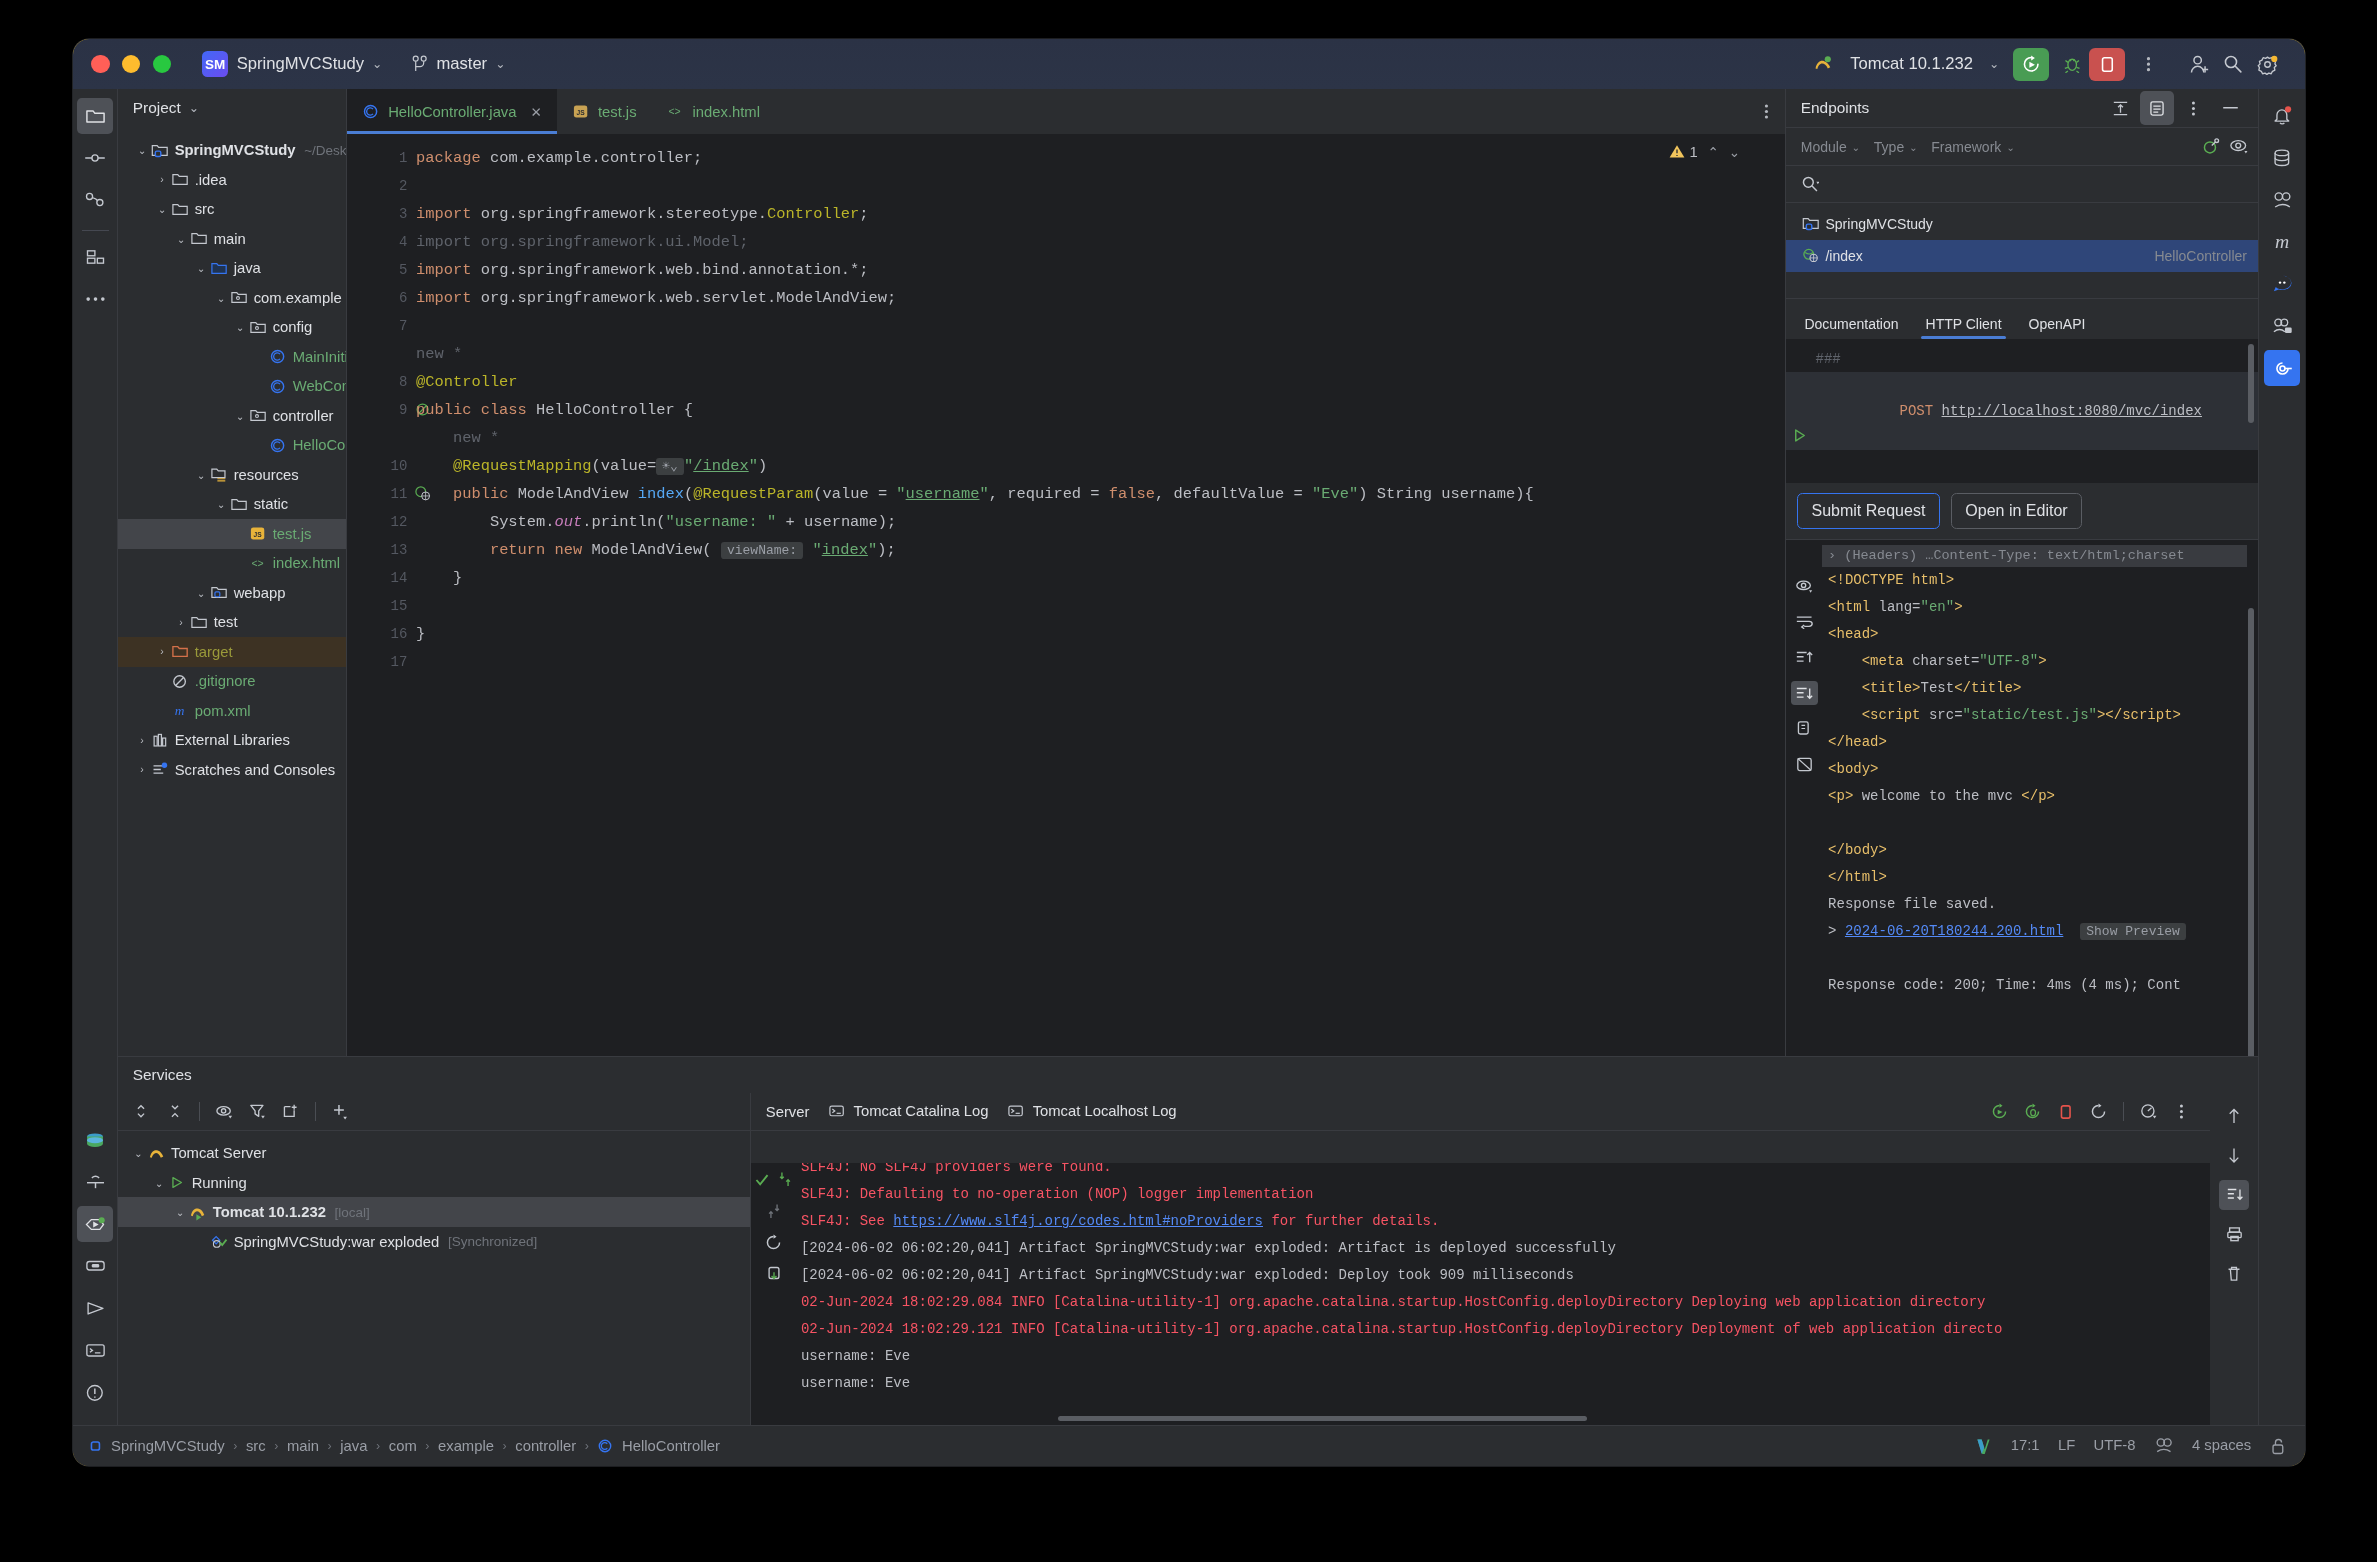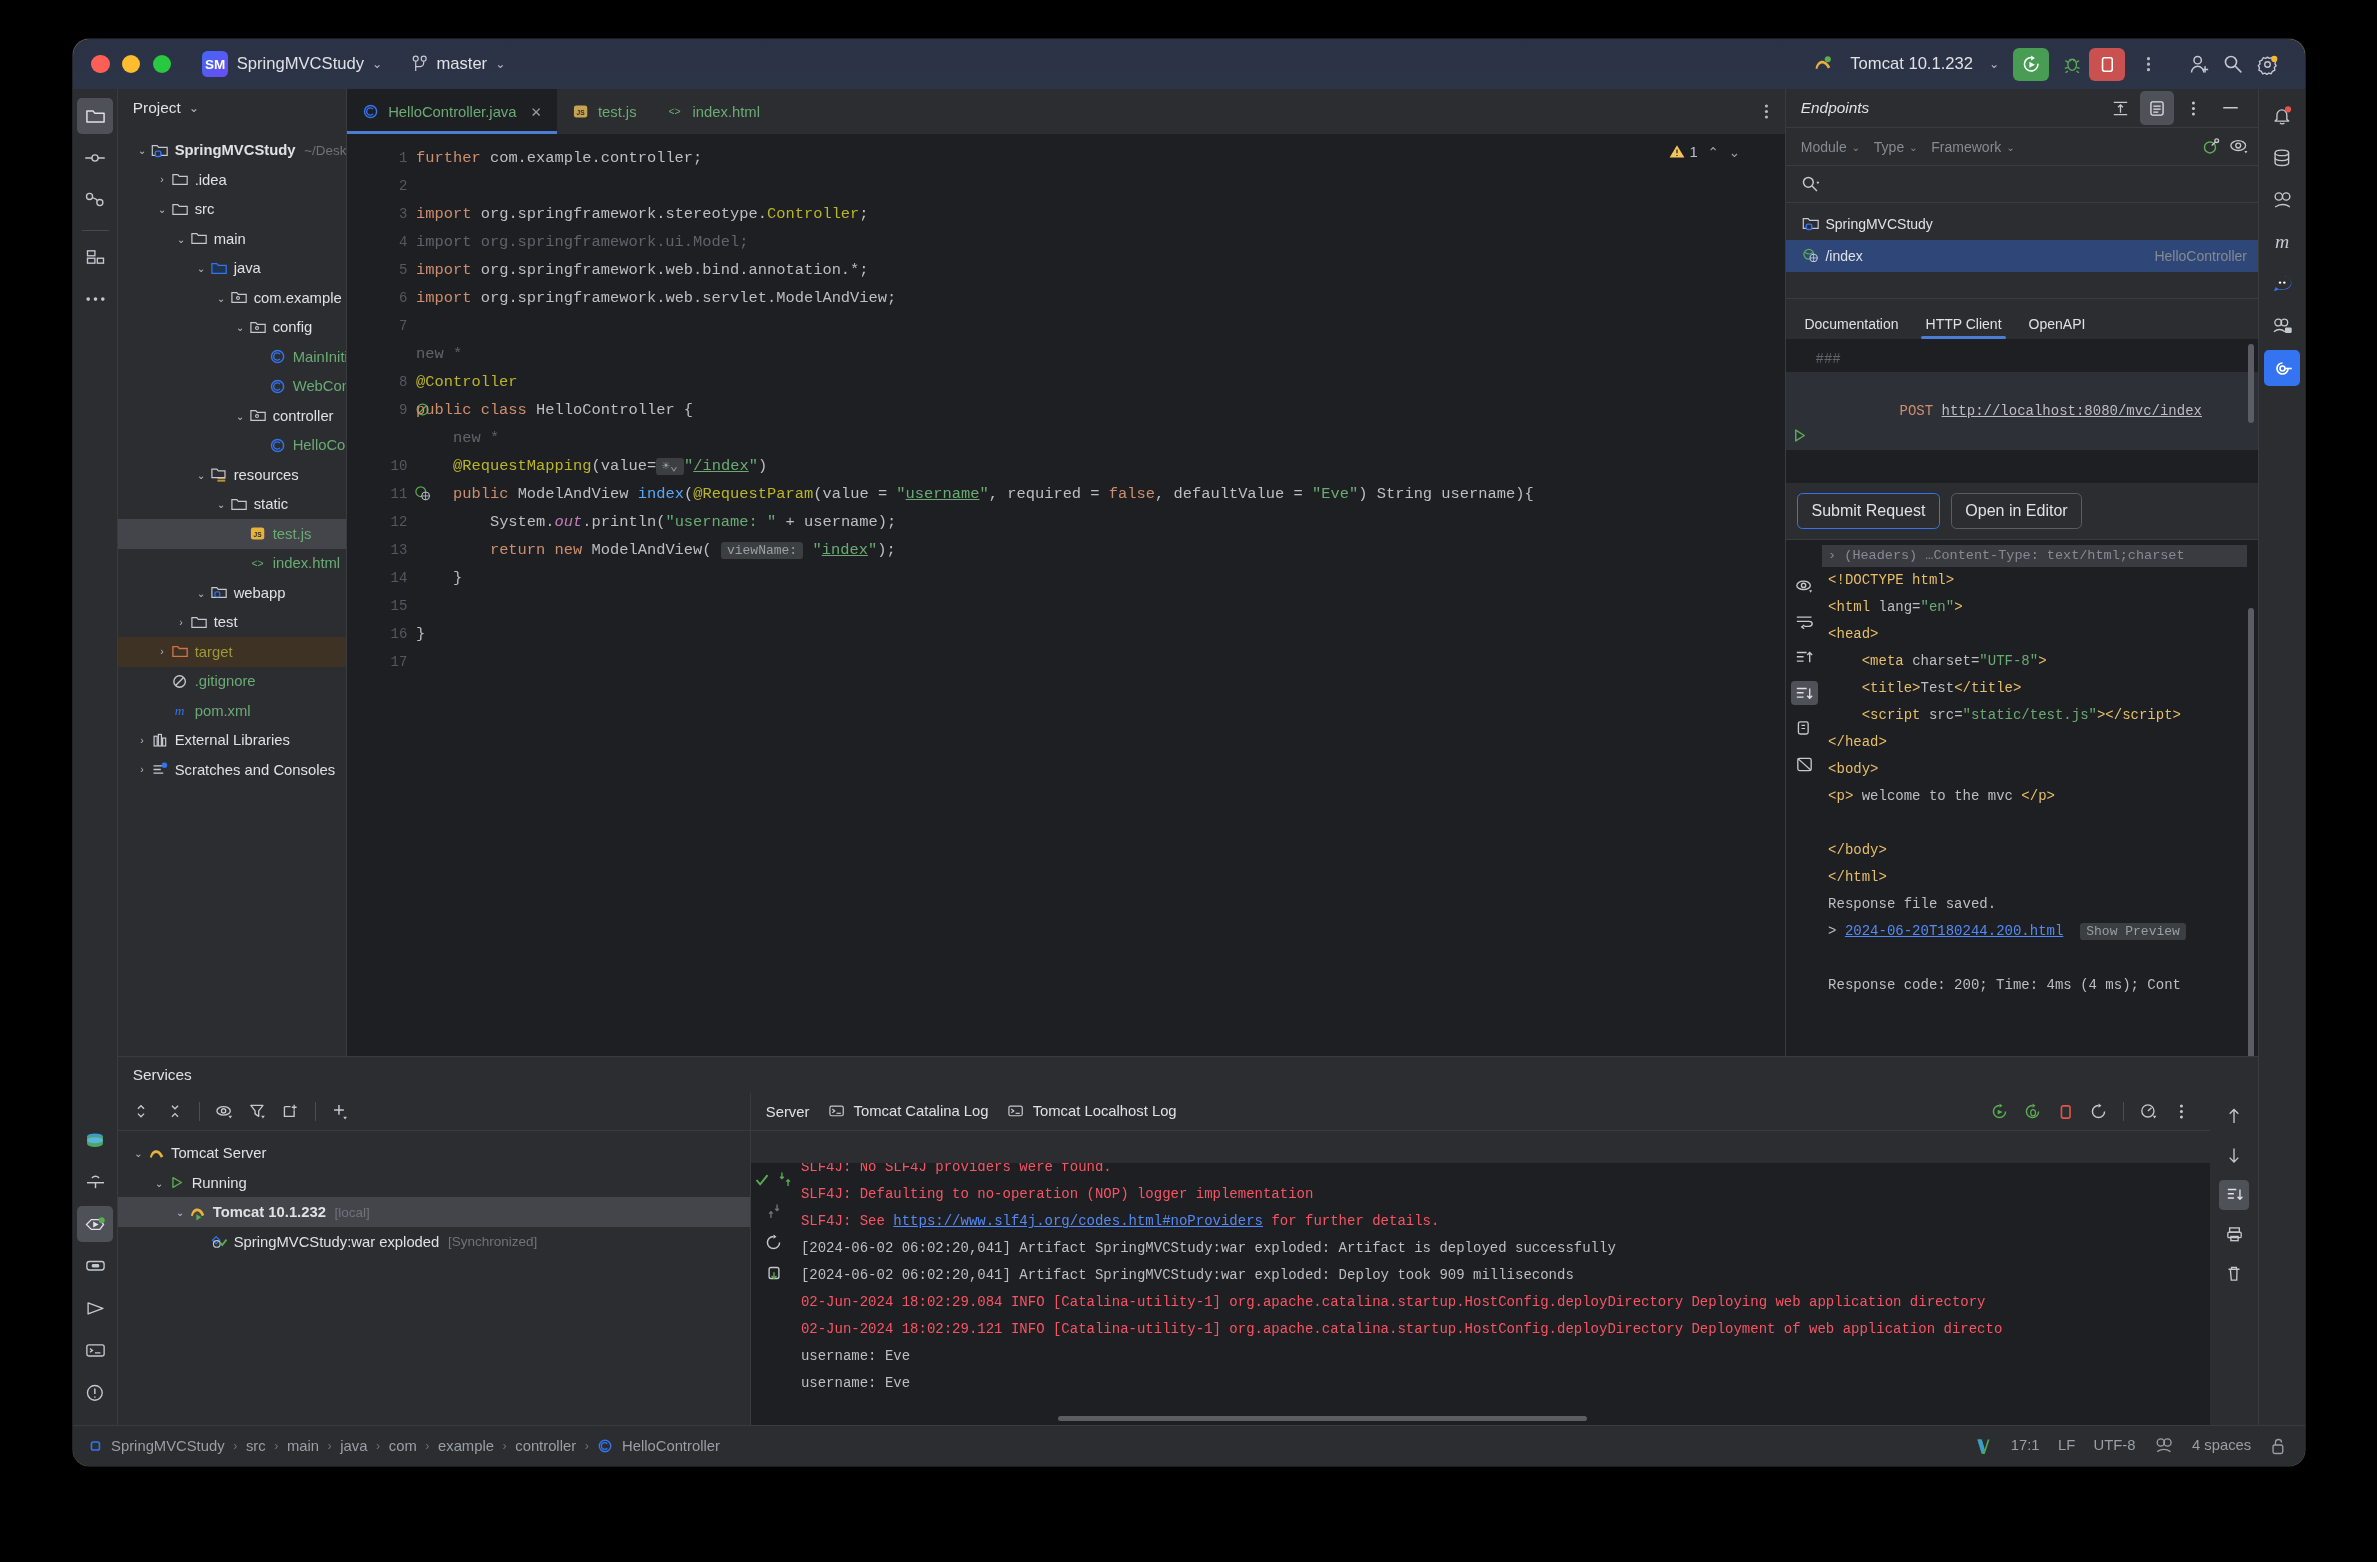--- a/index.html
+++ b/index.html
@@ -105,21 +105,21 @@
   .dim { color: #5f636b; }
   .m { color: #56a8f5; }
   .stat { color: #c77dbb; font-style: italic; }
   .ul-green { color: #6aab73; text-decoration: underline; }
   .hintbox { background: #3c3f41; color: #9a9ea6; font-size: 13px; padding: 1.2px 6.1px; border-radius: 3.1px; }
   #warnbadge { position: absolute; right: 45px; top: 9.8px; display:flex; align-items:center; gap: 4.9px; color:#bcbec4; font-size: 14.8px; }
   #ed-hscroll { position: absolute; left: 123px; bottom: 4.9px; width: 1156px; height: 5.5px; background: #5a5d63; border-radius: 3.1px; }
 
   
   #endpoints { width: 473px; flex: none; background: #2b2d30; border-left: 0.6px solid #393b40; display:flex; flex-direction: column; }
-  #ep-header { height: 38px; display:flex; align-items:center; padding: 0 11px 0 14.8px; font-style: italic; }
+  #ep-header { height: 38px; display:flex; align-items:center; padding: 0 11px 0 14.8px; }
   #ep-header .t { color: #dfe1e5; font-size: 15.4px; }
   #ep-header .sp { margin-left: auto; display:flex; align-items:center; gap: 2.5px; }
   #ep-filters { height: 39px; display: flex; align-items: center; padding: 0 9.8px 0 14.8px; border-top: 0.6px solid #393b40; border-bottom: 0.6px solid #393b40;}
   .fl { color: #868a91; font-size: 14px; margin-right: 4.9px; }
   .fl-ch { color: #868a91; font-size: 10.4px; margin-right: 13.5px; }
   #ep-search { height: 37px; display:flex; align-items:center; padding-left: 14.8px; border-bottom: 0.6px solid #393b40; }
   #ep-list { padding-top: 4.9px; }
   .ep-row { height: 32px; display:flex; align-items:center; padding-left: 14.8px; font-size: 14px; color:#dfe1e5; }
   .ep-row.sel { background: #2f4679; }
   .ep-right { margin-left:auto; color:#868a91; padding-right: 11px; }
@@ -669,21 +669,21 @@
                 </svg>
               </span></div>
             <div class="gl mono">12</div>
             <div class="gl mono">13</div>
             <div class="gl mono">14</div>
             <div class="gl mono">15</div>
             <div class="gl mono">16</div>
             <div class="gl mono">17</div>
           </div>
         <div id="code" class="mono">
-            <div class="cl"><span class="k">further</span> <span class="f">com.example.controller</span><span class="f">;</span></div>
+            <div class="cl"><span class="k">package</span> <span class="f">com.example.controller</span><span class="f">;</span></div>
             <div class="cl">&nbsp;</div>
             <div class="cl"><span class="k">import</span> <span class="f">org.springframework.stereotype.</span><span class="ann">Controller</span><span class="f">;</span></div>
             <div class="cl"><span class="dim">import org.springframework.ui.Model;</span></div>
             <div class="cl"><span class="k">import</span> <span class="f">org.springframework.web.bind.annotation.*;</span></div>
             <div class="cl"><span class="k">import</span> <span class="f">org.springframework.web.servlet.ModelAndView;</span></div>
             <div class="cl">&nbsp;</div>
             <div class="cl"><span class="dim">new *</span></div>
             <div class="cl"><span class="ann">@Controller</span></div>
             <div class="cl"><span class="k">public class</span> <span class="f">HelloController {</span></div>
             <div class="cl">    <span class="dim">new *</span></div>

